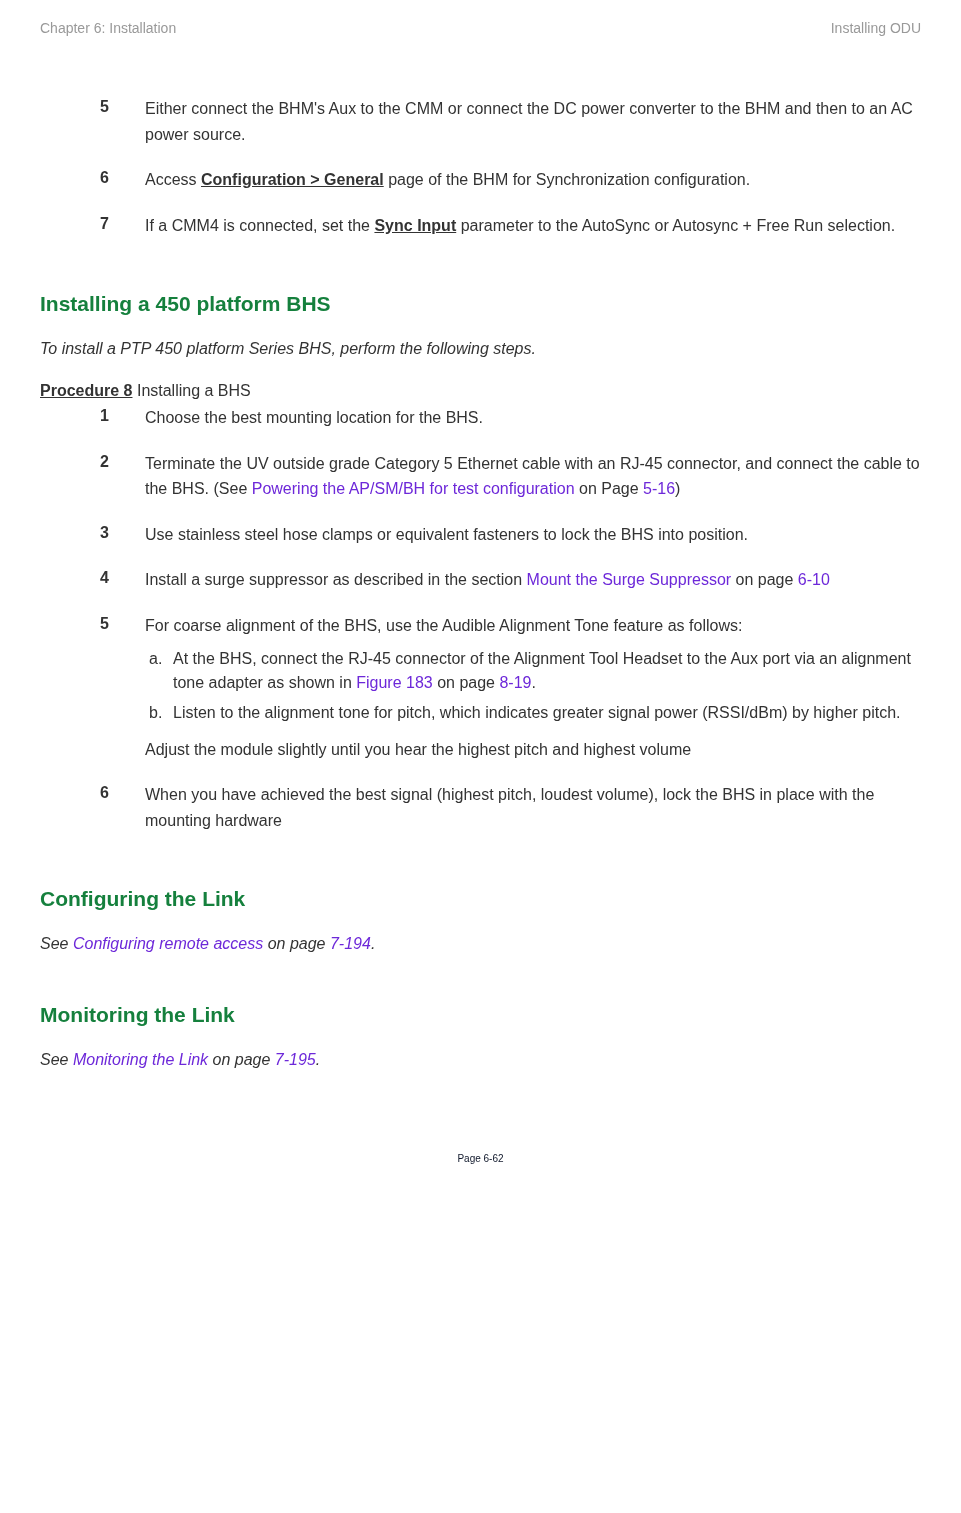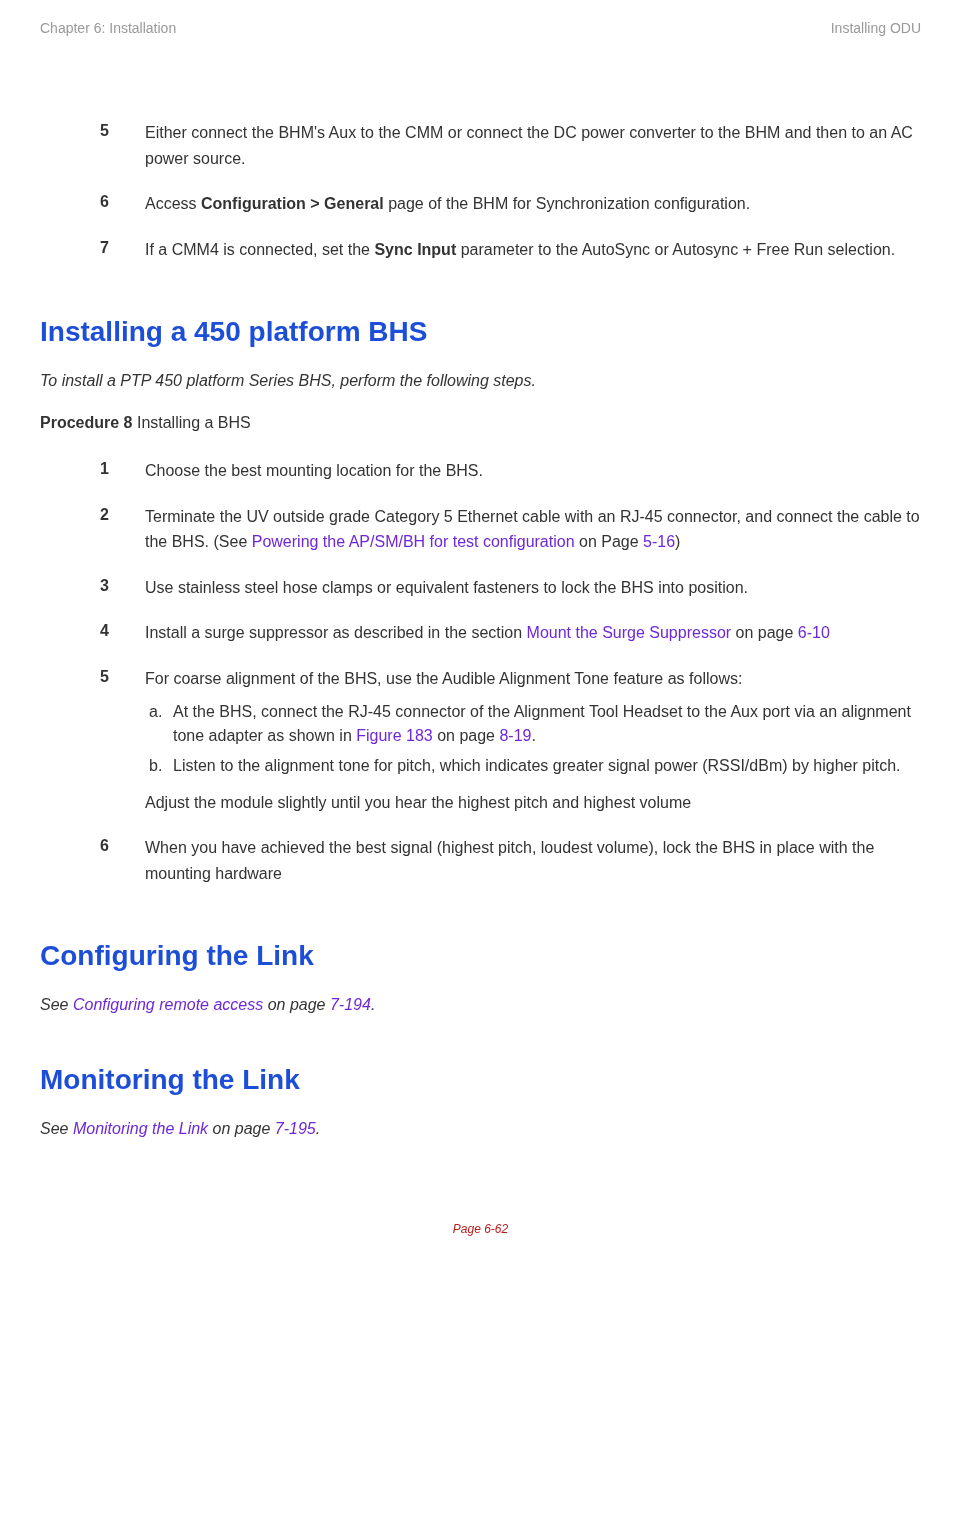--- a/index.html
+++ b/index.html
@@ -13,21 +13,21 @@
       color: #333;
       background: #fff;
       width: 961px;
       padding: 20px 40px;
     }
     .header {
       display: flex;
       justify-content: space-between;
       color: #999;
       font-size: 14px;
-      margin-bottom: 84px;
+      margin-bottom: 60px;
     }
     .ordered-list {
       margin-left: 60px;
       margin-bottom: 30px;
     }
     .list-item {
       display: flex;
       margin-bottom: 12px;
     }
     .list-number {
@@ -36,33 +36,33 @@
       padding-top: 2px;
     }
     .list-content {
       flex: 1;
       line-height: 1.6;
     }
     .list-content p {
       margin-bottom: 8px;
     }
     h1 {
-      color: #1d4ed8;
-      font-size: 28px;
+      color: #15803d;
+      font-size: 21px;
       font-weight: bold;
       margin-top: 46px;
       margin-bottom: 20px;
     }
     .intro-text {
       margin-bottom: 20px;
       line-height: 1.6;
       font-style: italic;
     }
     .procedure-label {
-      margin-bottom: 26px;
+      margin-bottom: 5px;
     }
     .procedure-label .bold {
       font-weight: bold;
     }
     .sub-list {
       margin-top: 6px;
       margin-left: 0;
     }
     .sub-item {
       display: flex;
@@ -74,27 +74,27 @@
       padding-left: 4px;
     }
     .sub-content {
       flex: 1;
     }
     .link {
       color: #6d28d9;
     }
     .bold {
       font-weight: bold;
+      text-decoration: underline;
     }
     .footer {
       text-align: center;
-      color: #b91c1c;
-      font-size: 12px;
+      color: #0f172a;
+      font-size: 10px;
       margin-top: 80px;
-      font-style: italic;
     }
   </style>
 </head>
 <body>
 
 <div class="header">
   <span>Chapter 6:  Installation</span>
   <span>Installing ODU</span>
 </div>
 

